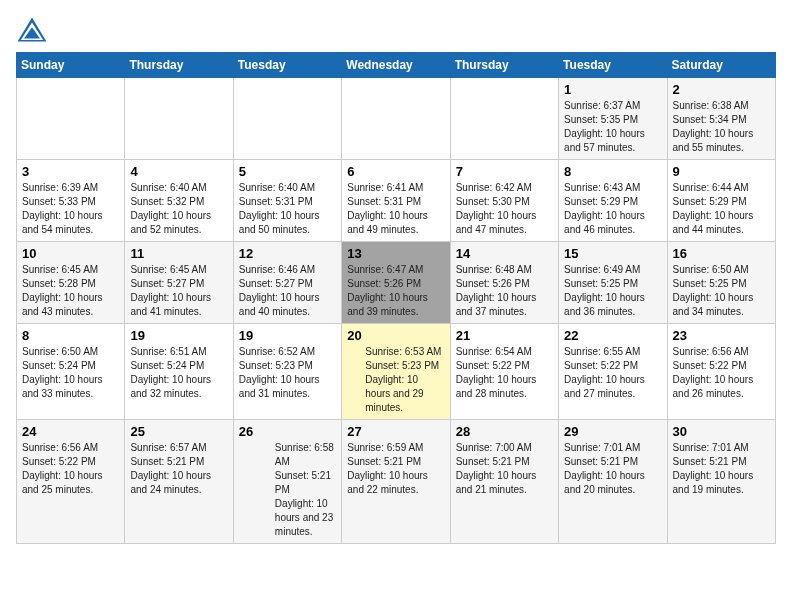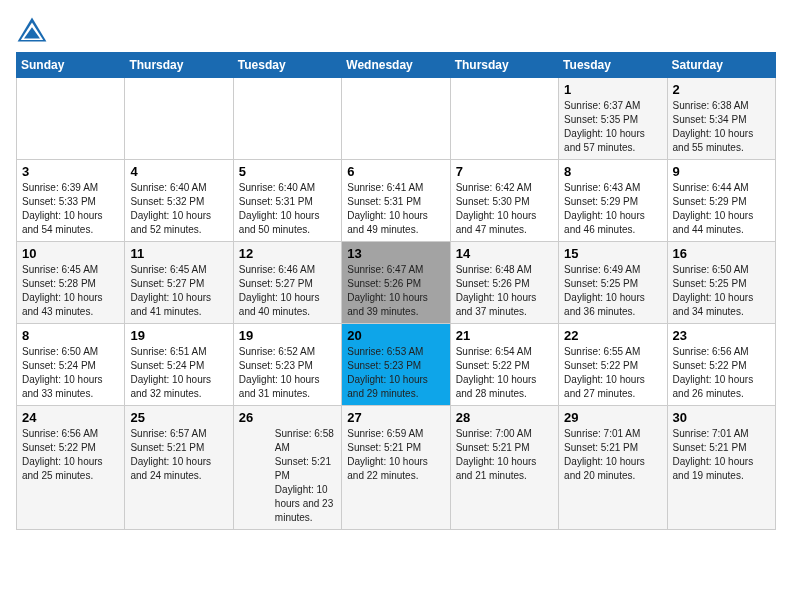--- a/index.html
+++ b/index.html
@@ -240,23 +240,23 @@
           <div class="day-info" style="white-space: pre-line;">Sunrise: 6:51 AM
 Sunset: 5:24 PM
 Daylight: 10 hours and 32 minutes.</div>
         </td>
         <td style="background: rgb(255, 255, 255);">
           <span class="day-number">19</span>
           <div class="day-info" style="white-space: pre-line;">Sunrise: 6:52 AM
 Sunset: 5:23 PM
 Daylight: 10 hours and 31 minutes.</div>
         </td>
-        <td style="background: #0ea5e9;">
+        <td style="background: #fef9c3;">
           <span class="day-number">20</span>
-          <div class="day-info" style="white-space: pre-line;">Sunrise: 6:53 AM
+          <div class="day-info" style="white-space: pre-line; margin-left: 18px;">Sunrise: 6:53 AM
 Sunset: 5:23 PM
 Daylight: 10 hours and 29 minutes.</div>
         </td>
         <td style="background: rgb(255, 255, 255);">
           <span class="day-number">21</span>
           <div class="day-info" style="white-space: pre-line;">Sunrise: 6:54 AM
 Sunset: 5:22 PM
 Daylight: 10 hours and 28 minutes.</div>
         </td>
         <td style="background: rgb(255, 255, 255);">

